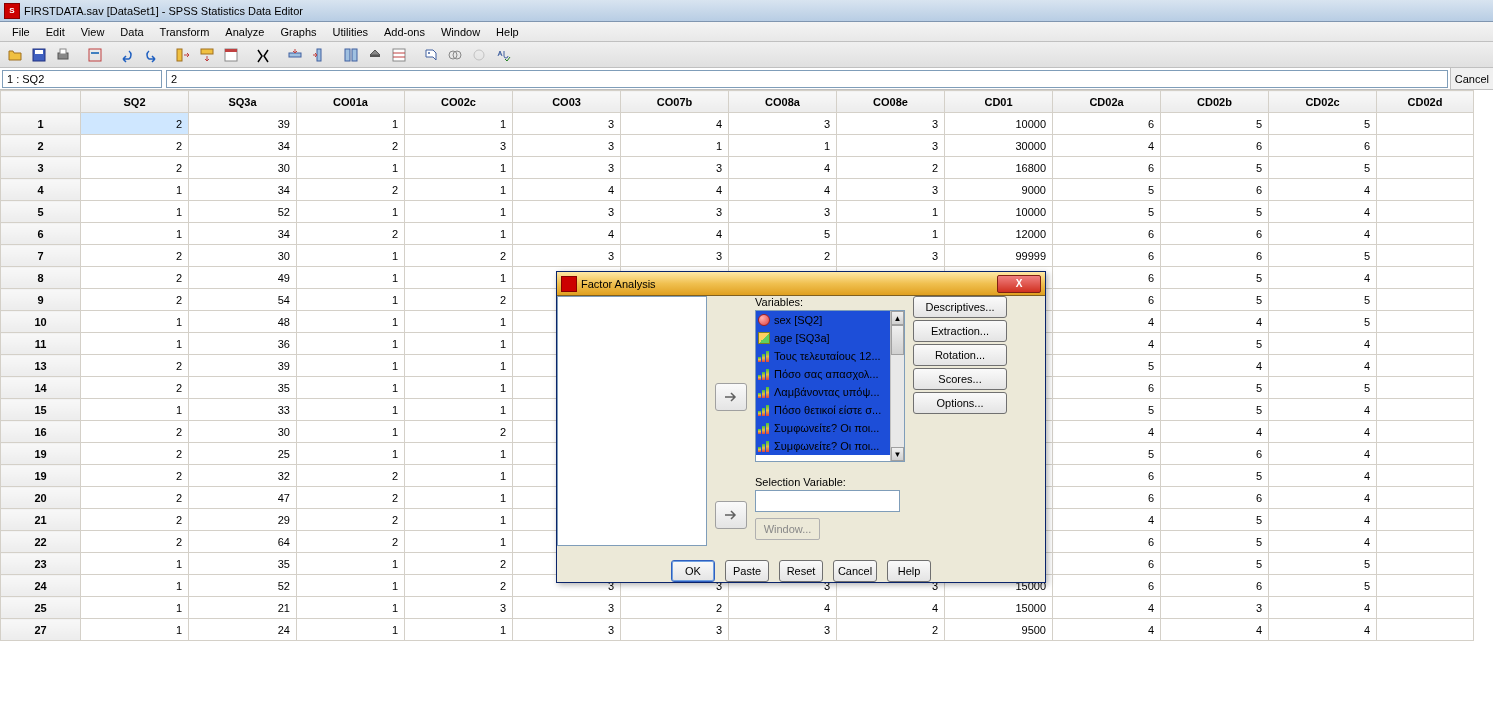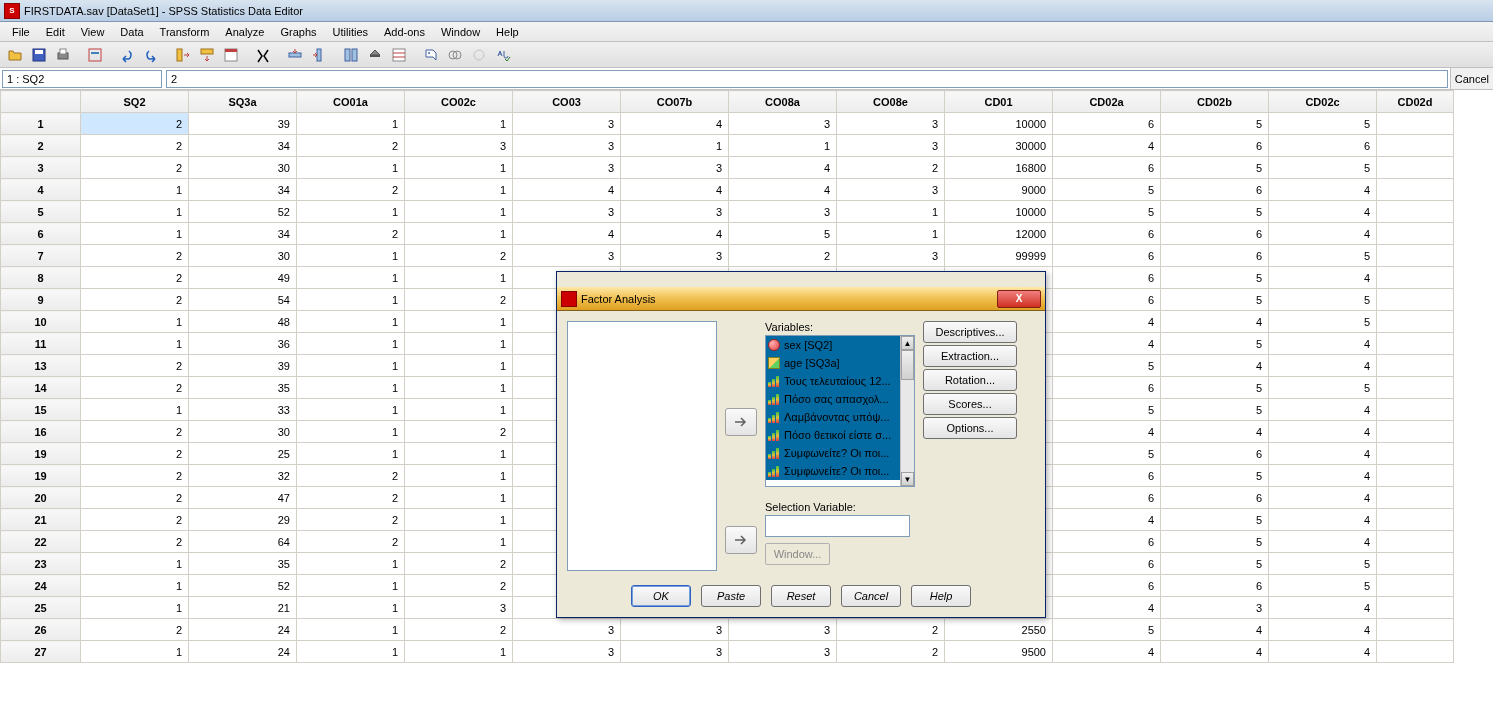--- a/index.html
+++ b/index.html
@@ -17,49 +17,49 @@
 .cellbar .cellval { flex: 1; border: 1px solid #7f9db9; height: 18px; padding: 0 4px; margin: 0 2px; display: flex; align-items: center; background: #fff; }
 .cellbar .visible { padding: 0 4px; background: #f0f0f0; border-left: 1px solid #c0c0c0; height: 100%; display:flex; align-items:center;}
 .grid { position: relative; overflow: hidden; }
 table.datagrid { border-collapse: collapse; table-layout: fixed; }
 table.datagrid th, table.datagrid td { border: 1px solid #d4d0c8; height: 22px; text-align: right; padding: 0 6px; font-size: 11px; }
 table.datagrid th { background: linear-gradient(to bottom, #f8f8f8, #ececec); font-weight: bold; text-align: center; }
 table.datagrid th.rowhdr { width: 80px; text-align: center; background: linear-gradient(to bottom, #f8f8f8, #ececec); }
 table.datagrid th.corner { width: 80px; background: linear-gradient(to bottom, #f8f8f8, #ececec); }
 table.datagrid td.selected { background: #cfe7ff; }
 .colhead { width: 108px; }
-.colhead-last { width: 77px; }
+.colhead-last { width: 97px; }
 
 .dialog { position: absolute; left: 556px; top: 271px; width: 490px; background: #ece9d8; border: 1px solid #0a246a; box-shadow: 2px 2px 6px rgba(0,0,0,0.3); }
-.dlg-title { background: linear-gradient(to bottom, #ffe8a6 0%, #f0c050 50%, #e0a020 100%); height: 24px; display: flex; align-items: center; padding: 0 4px; border-bottom: 1px solid #806020; margin-top: 15px; }
+.dlg-title { background: linear-gradient(to bottom, #ffe8a6 0%, #f0c050 50%, #e0a020 100%); height: 24px; display: flex; align-items: center; padding: 0 4px; border-bottom: 1px solid #806020; }
 .dlg-title .dicon { width: 16px; height: 16px; background: #c00; border: 1px solid #800; margin-right: 4px; }
 .dlg-title .dtitle { color: #000; }
 .dlg-title .dclose { margin-left: auto; width: 44px; height: 18px; background: linear-gradient(to bottom, #f08080, #d03020); border: 1px solid #802010; border-radius: 2px; color: #fff; display:flex; align-items:center; justify-content:center; font-weight:bold; font-size:10px;}
-.dlg-body { padding: 10px; }
+.dlg-body { }
 .dlg-row { display: flex; gap: 8px; }
 .sourcelist { width: 150px; height: 250px; border: 1px solid #7f9db9; background: #fff; }
 .midcol { display: flex; flex-direction: column; justify-content: center; align-items:center; gap: 90px; padding-top: 70px;}
 .movebtn { width: 32px; height: 28px; border: 1px solid #a0a0a0; background: linear-gradient(to bottom,#fafafa,#e4e4e4); border-radius:3px; display:flex; align-items:center; justify-content:center; }
 .varcol { width: 150px; }
 .label { font-size: 11px; margin-bottom: 2px; }
 .varlist { height: 152px; border: 1px solid #7f9db9; background: #fff; overflow: hidden; position: relative; }
 .varlist .items { position: absolute; left:0; top:0; right:14px; bottom:0; overflow:hidden;}
-.varlist .vitem { height: 18px; display: flex; align-items: center; padding: 0 2px; gap: 4px; white-space: nowrap; overflow: hidden; background: #0369a1;}
+.varlist .vitem { height: 18px; display: flex; align-items: center; padding: 0 2px; gap: 4px; white-space: nowrap; overflow: hidden; background: #1d4ed8;}
 .varlist .scrollbar { position:absolute; right:0; top:0; bottom:0; width:14px; background:#e8e8e8; border-left:1px solid #c0c0c0;}
 .varlist .scrollbar .sbtn { height:14px; background:linear-gradient(to bottom,#f0f0f0,#d0d0d0); border:1px solid #a0a0a0; display:flex;align-items:center;justify-content:center;font-size:8px;}
 .varlist .scrollbar .strack { position:absolute; top:14px; bottom:14px; left:0; right:0;}
 .varlist .scrollbar .sthumb { position:absolute; left:0; right:0; top:0; height:30px; background:linear-gradient(to bottom,#f0f0f0,#d0d0d0); border:1px solid #a0a0a0;}
 .varlist .scrollbar .sbtn.bottom { position:absolute; bottom:0; left:0; right:0;}
 .selvar { margin-top: 14px; }
 .selvar input { width: 145px; height: 22px; border: 1px solid #7f9db9; padding: 0 4px; background:#fff;}
 .valuebtn { margin-top: 6px; width: 65px; height: 22px; border: 1px solid #b0b0b0; background: #ece9d8; color: #888; border-radius:2px;}
 .btncol { display: flex; flex-direction: column; gap: 2px; }
 .sidebtn { width: 94px; height: 22px; border: 1px solid #707070; background: linear-gradient(to bottom,#fafafa,#e4e4e4); border-radius:3px; font-size:11px; }
 .dlg-buttons { display: flex; justify-content: center; gap: 10px; margin-top: 14px; }
-.dlgbtn { width: 60px; height: 22px; border: 1px solid #707070; background: linear-gradient(to bottom,#fafafa,#e4e4e4); border-radius:3px; font-size:11px;font-style:italic;}
+.dlgbtn { width: 44px; height: 22px; border: 1px solid #707070; background: linear-gradient(to bottom,#fafafa,#e4e4e4); border-radius:3px; font-size:11px;}
 .dlgbtn.default { border: 1px solid #3060c0; box-shadow: 0 0 0 1px #70a0e0 inset;}
 .icon-nominal { width:12px; height:12px; border-radius:50%; background: radial-gradient(circle at 30% 30%, #ffb0b0, #e04040); border:1px solid #a02020; flex-shrink:0;}
 .icon-scale { width:12px; height:12px; background: linear-gradient(135deg,#ffd060 50%,#60d060 50%); border:1px solid #808020; flex-shrink:0;}
 .icon-ordinal { width:12px; height:12px; display:flex; align-items:flex-end; gap:1px; flex-shrink:0;}
 .icon-ordinal span { width:3px; background:linear-gradient(to top,#e04040,#e0c040,#40c040);}
 .icon-ordinal span:nth-child(1){height:5px;} .icon-ordinal span:nth-child(2){height:8px;} .icon-ordinal span:nth-child(3){height:11px;}
 svg { display:block; }
 </style>
 </head>
 <body>
@@ -585,36 +585,20 @@
           <td class="">21</td>
           <td class="">1</td>
           <td class="">3</td>
           <td class="">3</td>
           <td class="">2</td>
           <td class="">4</td>
           <td class="">4</td>
           <td class="">15000</td>
           <td class="">4</td>
           <td class="">3</td>
-          <td class="">4</td>
-          <td class=""></td>
-        </tr>
-        <tr>
-          <th class="rowhdr">26</th>
-          <td class="">2</td>
-          <td class="">24</td>
-          <td class="">1</td>
-          <td class="">2</td>
-          <td class="">3</td>
-          <td class="">3</td>
-          <td class="">3</td>
-          <td class="">2</td>
-          <td class="">2550</td>
-          <td class="">5</td>
-          <td class="">4</td>
           <td class="">4</td>
           <td class=""></td>
         </tr>
         <tr>
           <th class="rowhdr">27</th>
           <td class="">1</td>
           <td class="">24</td>
           <td class="">1</td>
           <td class="">1</td>
           <td class="">3</td>

